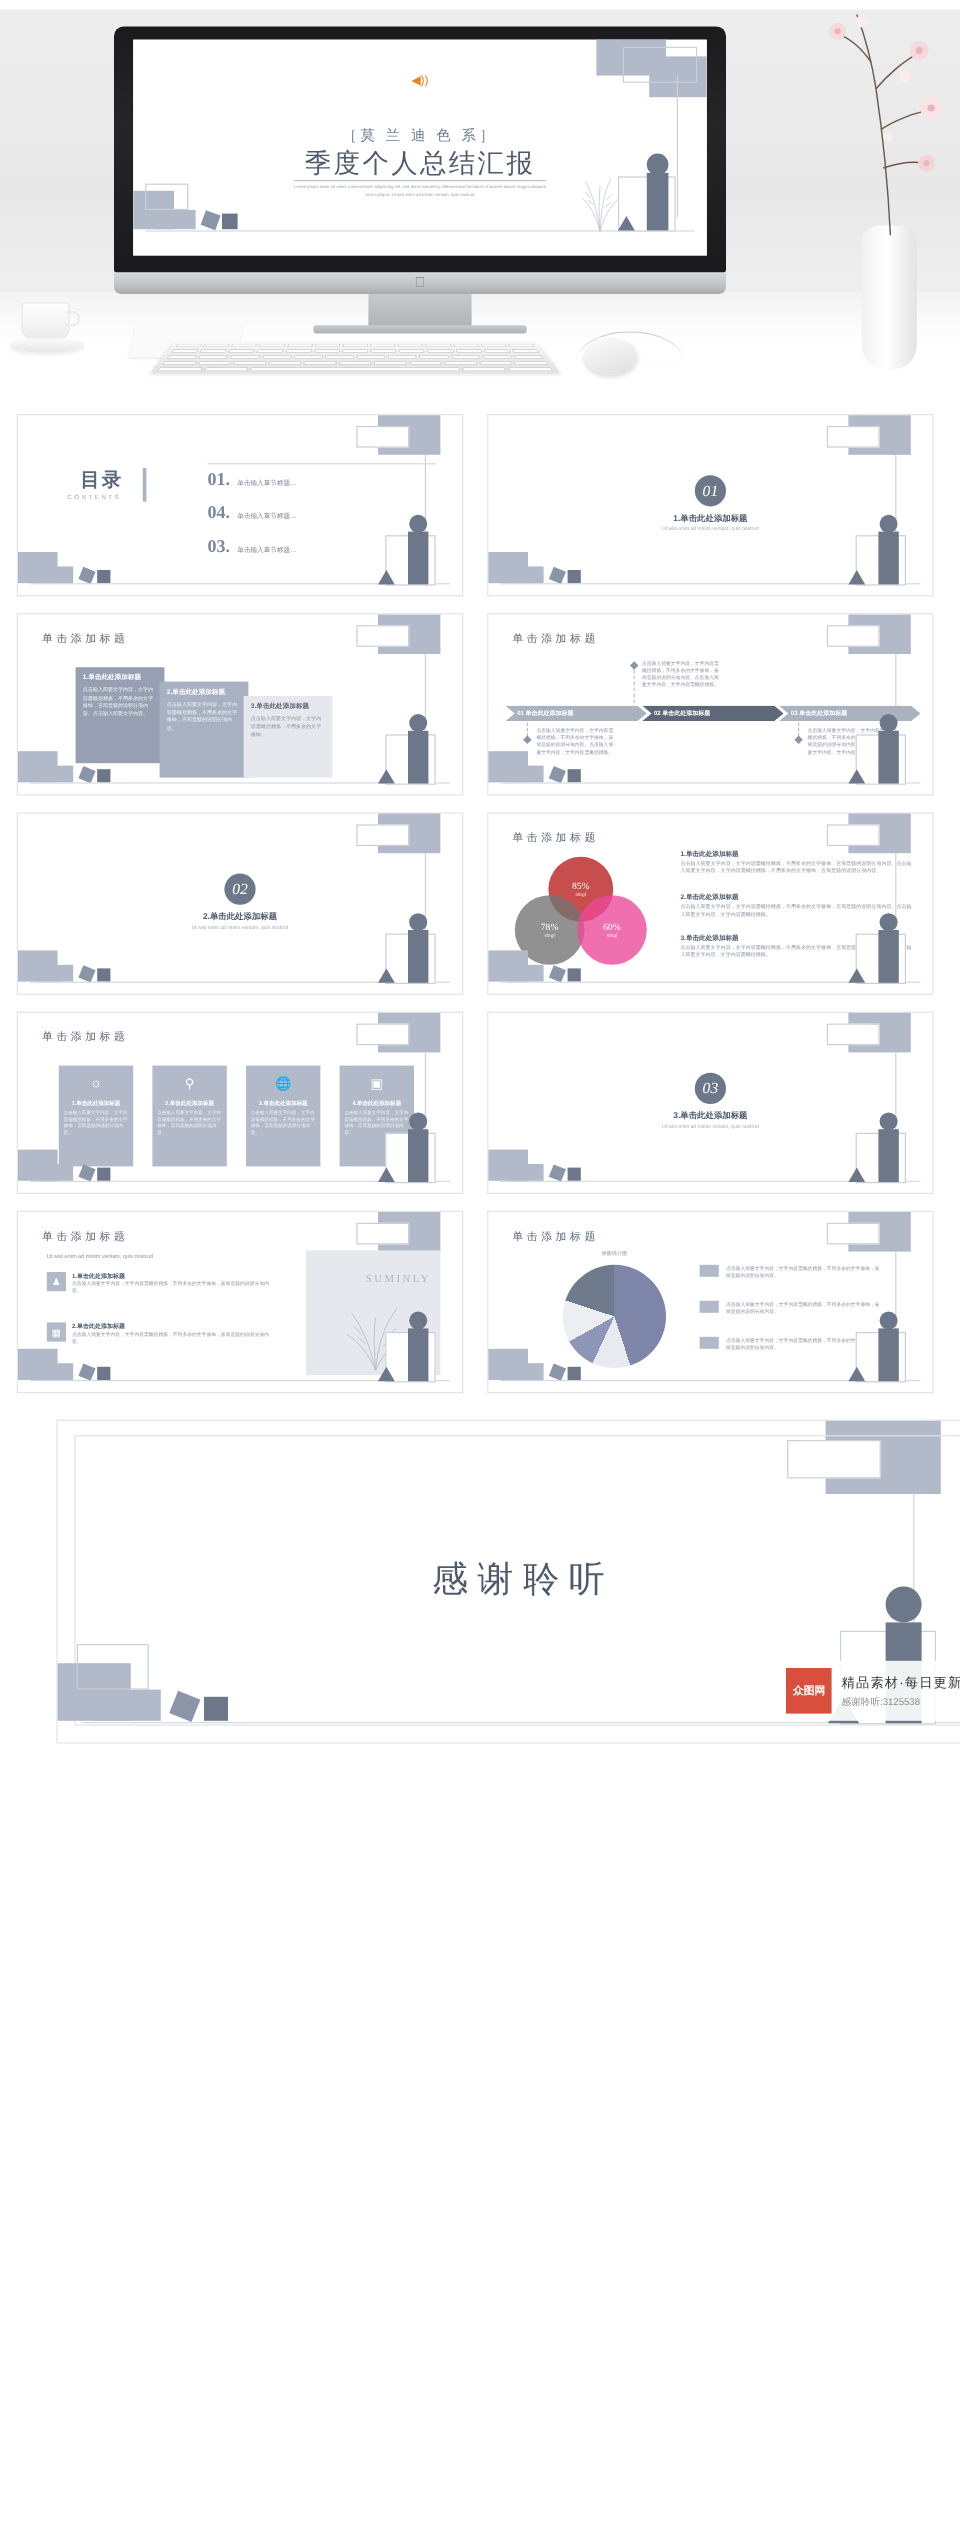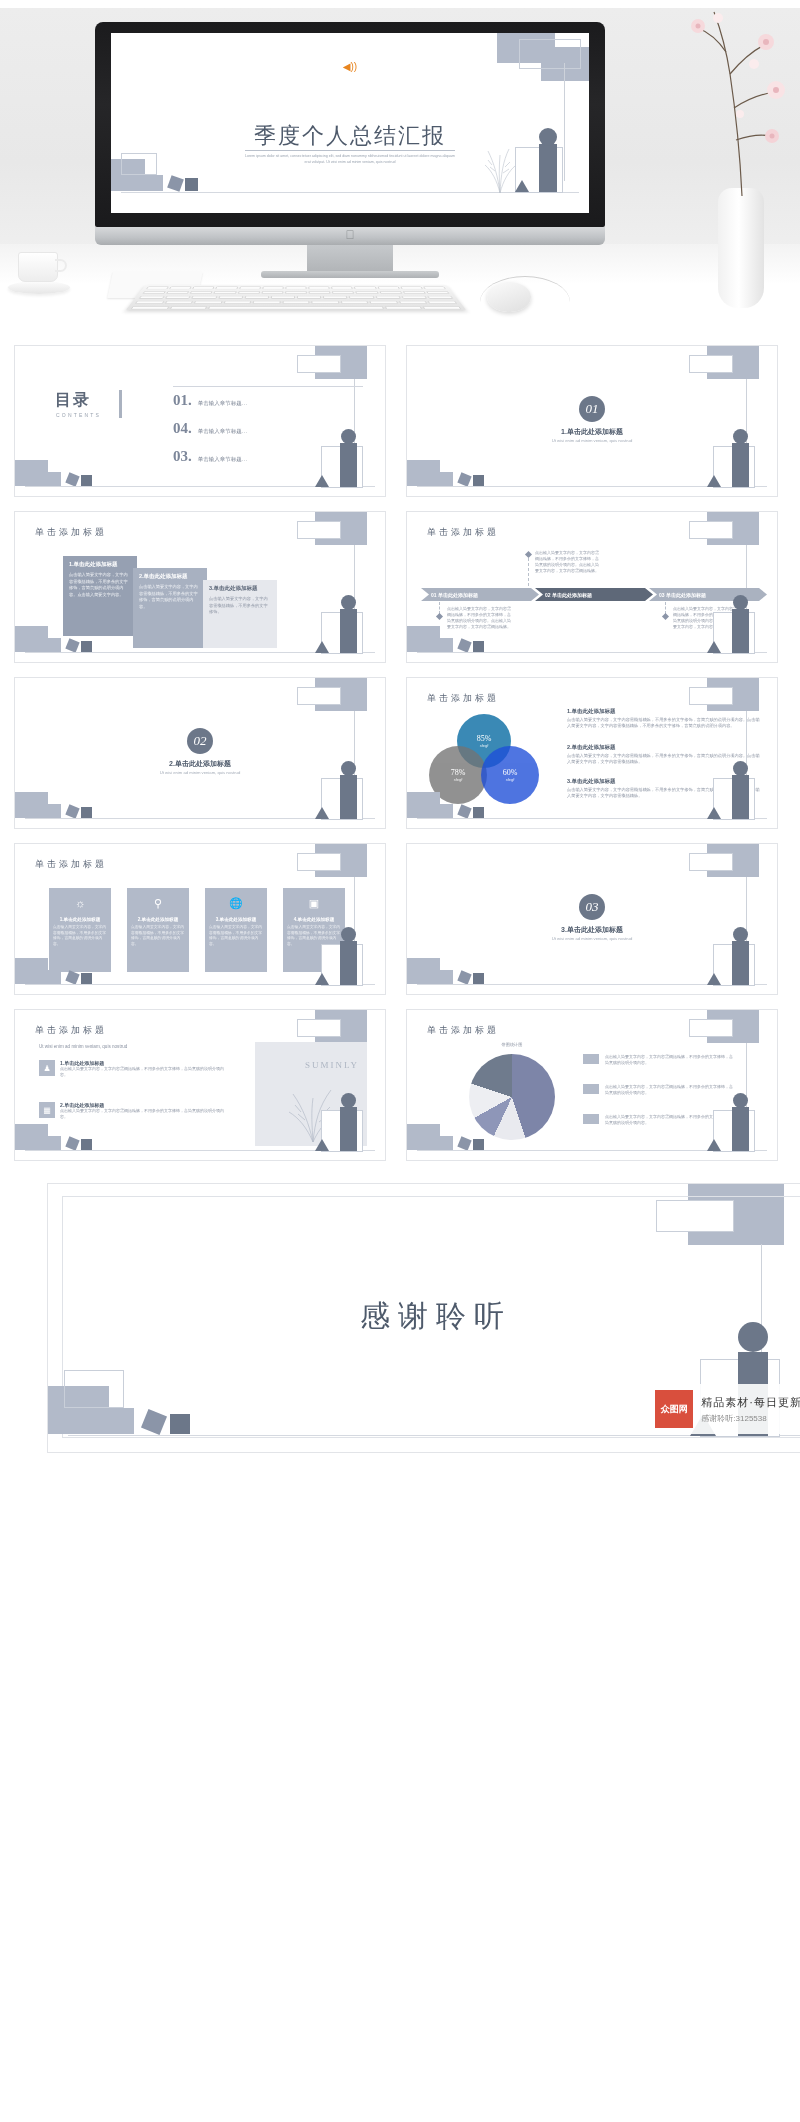--- a/index.html
+++ b/index.html
@@ -95,21 +95,21 @@
   .c-bl-2 { position:absolute; left:16px; bottom:10px; width:30px; height:14px; background:#b2bac9; }
   .c-bl-sq { position:absolute; left:52px; bottom:11px; width:11px; height:11px; background:#8b95a8; transform:rotate(22deg); }
   .c-bl-sq2 { position:absolute; left:66px; bottom:10px; width:11px; height:11px; background:#6c7789; }
   .c-base { position:absolute; left:10px; right:10px; bottom:9px; height:1px; background:#d5d9e0; }
   .c-br-box { position:absolute; right:22px; bottom:8px; width:42px; height:42px; border:1px solid #c9cfd9; background:#fff; }
   .c-br-bar { position:absolute; right:28px; bottom:9px; width:17px; height:44px; background:#6c7789; }
   .c-br-dot { position:absolute; right:29px; bottom:52px; width:15px; height:15px; border-radius:50%; background:#6c7789; }
   .c-br-tri { position:absolute; right:56px; bottom:9px; }
 
   
-  .toc-h { position:absolute; left:40px; top:44px; font-family:"Liberation Serif", serif;
+  .toc-h { position:absolute; left:52px; top:44px; font-family:"Liberation Serif", serif;
            font-size:16px; font-weight:bold; color:#5c6778; letter-spacing:2px; }
   .toc-sub { position:absolute; left:41px; top:66px; font-size:5px; letter-spacing:2.2px; color:#9aa3b0; }
   .toc-bar { position:absolute; left:104px; top:44px; width:3px; height:28px; background:#aab2c0; }
   .toc-rule { position:absolute; left:158px; top:40px; width:190px; height:1px; background:#d2d6de; }
   .toc-item { position:absolute; left:158px; display:flex; align-items:baseline; gap:6px; }
   .toc-num { font-family:"Liberation Serif", serif; font-size:15px; font-weight:bold; color:#7d879a; }
   .toc-txt { font-size:5.5px; color:#7b8494; }
 
   
   .sec-circle { position:absolute; left:50%; transform:translateX(-50%); top:50px;
@@ -199,20 +199,21 @@
     <div class="imac-bezel"></div>
     <div class="imac-screen">
       <div class="ts">
 
         <div class="dk" style="right:34px;top:0;width:58px;height:30px;"></div>
         <div class="dk" style="right:0;top:14px;width:48px;height:34px;"></div>
         <div class="dk-l" style="right:8px;top:6px;width:62px;height:30px;"></div>
         <div class="dk" style="right:24px;top:30px;width:1px;height:118px;background:#cdd2da;"></div>
 
         <div class="ts-audio">◀))</div>
+        <div class="ts-title-cn">［莫 兰 迪 色 系］</div>
         <div class="ts-title-main">季度个人总结汇报</div>
         <div class="ts-rule"></div>
         <div class="ts-sub">Lorem ipsum dolor sit amet, consectetuer adipiscing elit, sed diam nonummy nibheuismod tincidunt ut laoreet dolore magna aliquam erat volutpat. Ut wisi enim ad minim veniam, quis nostrud</div>
 
         <div class="dk" style="left:0;bottom:22px;width:34px;height:32px;"></div>
         <div class="dk" style="left:18px;bottom:22px;width:34px;height:16px;"></div>
         <div class="dk-l" style="left:10px;bottom:38px;width:36px;height:22px;"></div>
         <div class="dk" style="left:58px;bottom:23px;width:13px;height:13px;background:#8b95a8;transform:rotate(20deg);"></div>
         <div class="dk" style="left:74px;bottom:22px;width:13px;height:13px;background:#6c7789;"></div>
         <div class="dk" style="left:10px;right:10px;bottom:20px;height:1px;background:#d5d9e0;"></div>
@@ -485,29 +486,29 @@
       <div class="tri c-br-tri"></div>
     </div>
 
     <div class="slide">
       <div class="c-tr-1"></div>
       <div class="c-tr-2"></div>
       <div class="c-tr-line"></div>
       <div class="s-title">单击添加标题</div>
 
       <div class="venn" style="left:22px;top:36px;width:110px;height:90px;">
-        <div class="venn-c" style="left:28px;top:0;width:54px;height:54px;background:#0369a1;justify-content:center;">
+        <div class="venn-c" style="left:28px;top:0;width:54px;height:54px;background:#b91c1c;justify-content:center;">
           <span class="venn-pc">85%</span>
           <span class="venn-lb">sfegf</span>
         </div>
         <div class="venn-c" style="left:0;top:32px;width:58px;height:58px;background:#737373;">
           <span class="venn-pc">78%</span>
           <span class="venn-lb">sfegf</span>
         </div>
-        <div class="venn-c" style="left:52px;top:32px;width:58px;height:58px;background:#1d4ed8;">
+        <div class="venn-c" style="left:52px;top:32px;width:58px;height:58px;background:#ec4899;">
           <span class="venn-pc">60%</span>
           <span class="venn-lb">sfegf</span>
         </div>
       </div>
 
       <div class="rt-blk" style="top:30px;">
         <div class="rt-h">1.单击此处添加标题</div>
         <div class="rt-p">点击输入简要文字内容，文字内容需概括精炼，不用多余的文字修饰，言简意赅的说明分项内容。点击输入简要文字内容，文字内容需概括精炼，不用多余的文字修饰，言简意赅的说明分项内容。</div>
       </div>
       <div class="rt-blk" style="top:66px;">

